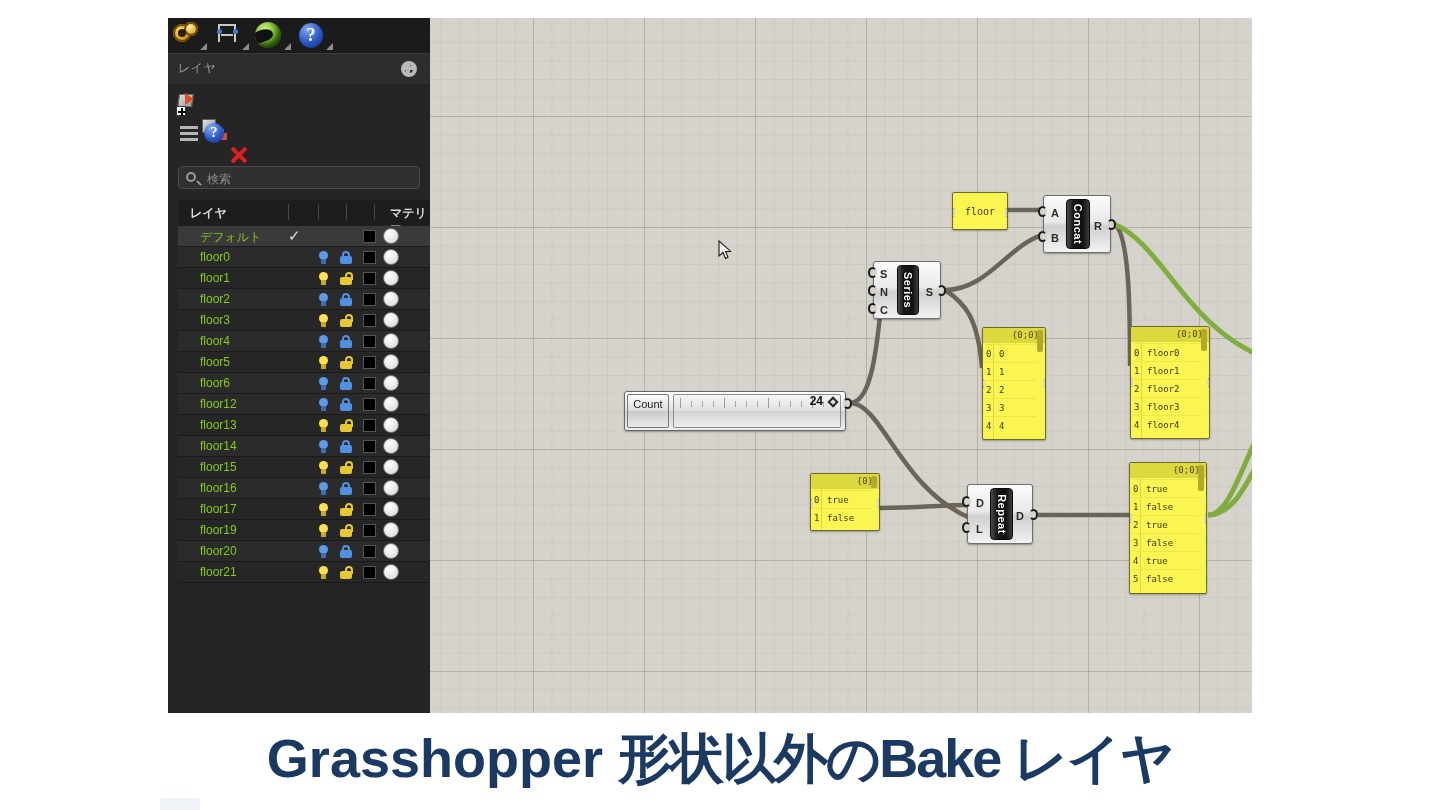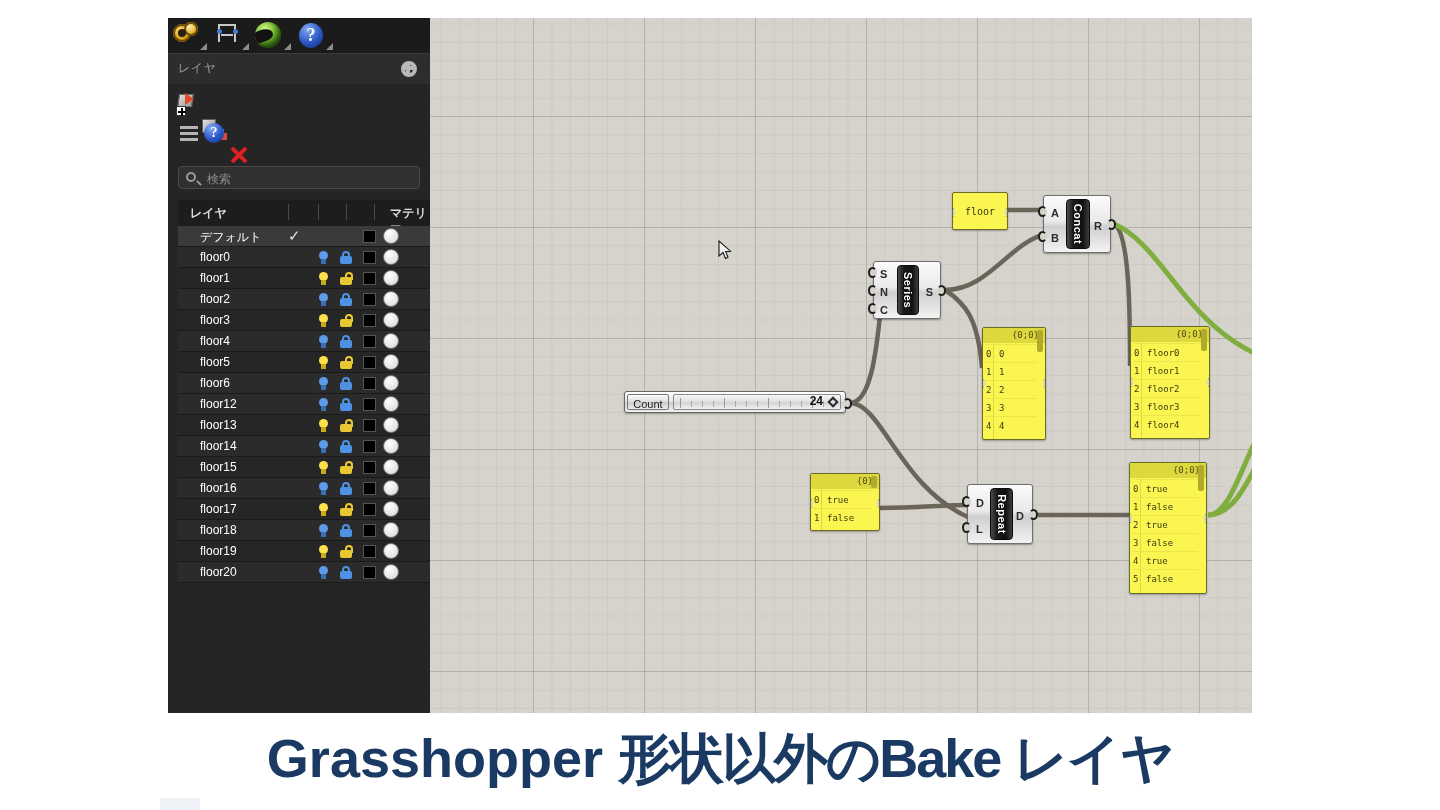--- a/index.html
+++ b/index.html
@@ -214,21 +214,21 @@
     overflow:hidden;
   }
   .lrow {
     position:relative; height:21px; width:252px;
     border-bottom:1px solid #1a1a1a;
     background:#262626;
   }
   .lrow.alt { background:#2b2b2b; }
   .lrow.sel { background:#3a3a3a; }
   .lrow .lname {
-    position:absolute; left:22px; top:3px; font-size:12px; color:#ffffff;
+    position:absolute; left:22px; top:3px; font-size:12px; color:#84cc16;
     font-family:"Liberation Sans", sans-serif;
   }
   .lrow .check {
     position:absolute; left:110px; top:1px; font-size:15px; color:#e2e2e2;
   }
   .bulb {
     position:absolute; left:140px; top:4px; width:11px; height:14px;
   }
   .bulb .b {
     position:absolute; left:1px; top:0; width:9px; height:9px; border-radius:50%;
@@ -332,21 +332,21 @@
   .ghpanel.plain {
     display:flex; align-items:center; justify-content:center;
   }
   .ghpanel.plain .ptext {
     font-size:10px; color:#3a3a10; font-family:"DejaVu Sans Mono", monospace;
   }
 
   
   #slider {
     position:absolute;
-    height:22px;
+    height:40px;
     background: linear-gradient(to bottom,#ffffff,#e2e2e2 50%,#cfcfcf 51%,#efefef);
     border:1px solid #666; border-radius:3px;
     box-shadow:0 1px 2px rgba(0,0,0,.3);
   }
   #slider .caplabel {
     position:absolute; left:2px; top:2px; bottom:2px; width:42px;
     background: linear-gradient(to bottom,#fdfdfd,#dcdcdc 50%,#c8c8c8 51%,#ebebeb);
     border:1px solid #777; border-radius:2px;
     font-size:11px; color:#1c1c1c; text-align:center; line-height:18px;
   }
@@ -679,53 +679,53 @@
               <div class="b"></div>
               <div class="s"></div>
             </div>
             <div class="lock open">
               <div class="shk"></div>
               <div class="body"></div>
             </div>
             <div class="swatch"></div>
             <div class="matball"></div>
           </div>
-          <div class="lrow alt">
-            <div class="lname">floor18</div>
-            <div class="bulb off">
-              <div class="b"></div>
-              <div class="s"></div>
-            </div>
-            <div class="lock closed">
-              <div class="shk"></div>
-              <div class="body"></div>
-            </div>
-            <div class="swatch"></div>
-            <div class="matball"></div>
-          </div>
           <div class="lrow">
             <div class="lname">floor19</div>
             <div class="bulb on">
               <div class="b"></div>
               <div class="s"></div>
             </div>
             <div class="lock open">
               <div class="shk"></div>
               <div class="body"></div>
             </div>
             <div class="swatch"></div>
             <div class="matball"></div>
           </div>
           <div class="lrow alt">
             <div class="lname">floor20</div>
             <div class="bulb off">
               <div class="b"></div>
               <div class="s"></div>
             </div>
             <div class="lock closed">
+              <div class="shk"></div>
+              <div class="body"></div>
+            </div>
+            <div class="swatch"></div>
+            <div class="matball"></div>
+          </div>
+          <div class="lrow">
+            <div class="lname">floor21</div>
+            <div class="bulb on">
+              <div class="b"></div>
+              <div class="s"></div>
+            </div>
+            <div class="lock open">
               <div class="shk"></div>
               <div class="body"></div>
             </div>
             <div class="swatch"></div>
             <div class="matball"></div>
           </div>
         </div>
     </div>
 
     <div id="canvas">

